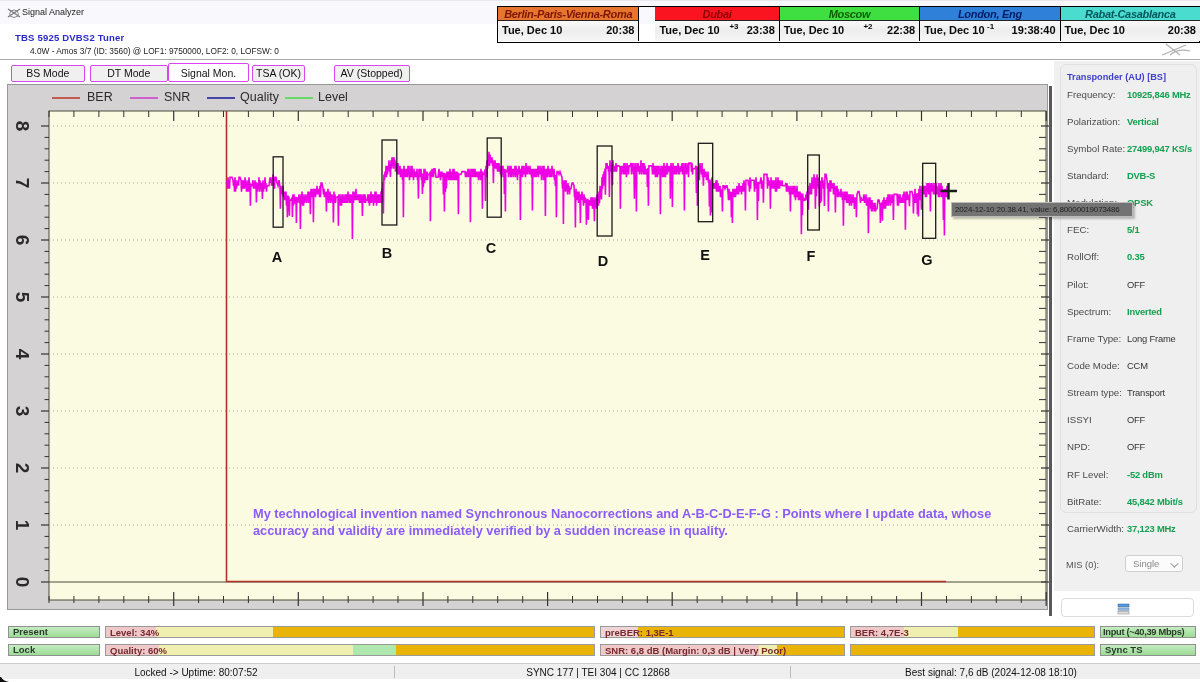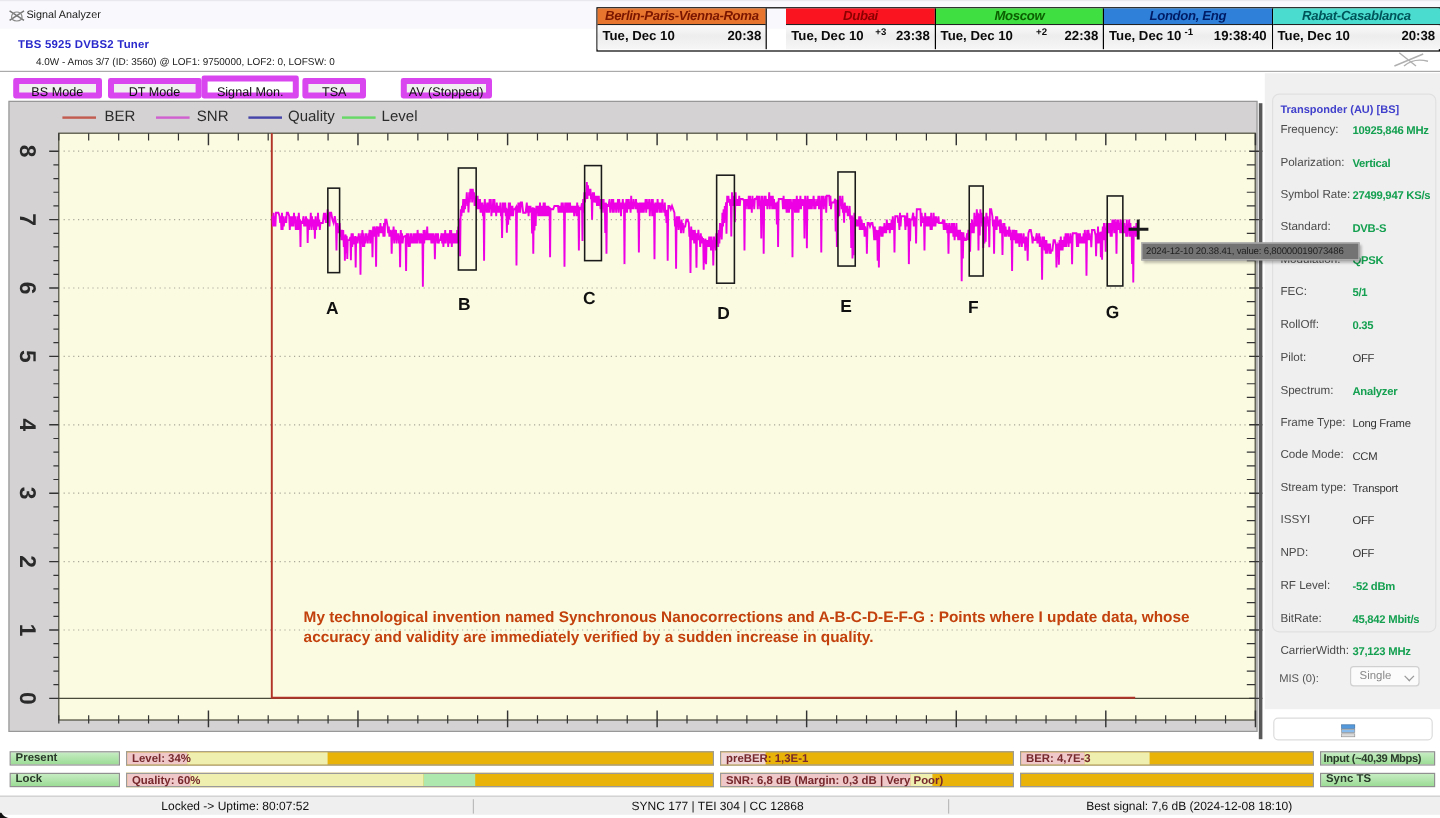--- a/index.html
+++ b/index.html
@@ -14,50 +14,50 @@
 .clkd {height:20px;background:linear-gradient(#fafafa,#ededed 45%,#f6f6f6);position:relative;font-weight:bold;font-size:11px;color:#0a0a0a;}
 .cd {position:absolute;left:4px;top:3px;}
 .ct {position:absolute;right:4px;top:3px;}
 .off {position:absolute;left:60%;top:1px;font-size:8px;}
 .clk3 .off {left:48%;}
 
 #tuner {position:absolute;left:15px;top:32px;font-size:9.5px;font-weight:bold;color:#2929cc;letter-spacing:0.2px;}
 #tunersub {position:absolute;left:30px;top:46px;font-size:8.3px;color:#222;}
 #hline {position:absolute;left:0;top:59px;width:1200px;height:1px;background:#aaa;}
 
-.tab {position:absolute;top:65px;height:17px;background:#f0f0f0;border:5px solid #d946ef;border-radius:2px;font-size:10.5px;text-align:center;line-height:15px;color:#111;}
+.tab {position:absolute;top:65px;height:17px;background:#f0f0f0;border:1px solid #d946ef;border-radius:2px;font-size:10.5px;text-align:center;line-height:15px;color:#111;}
 .tab.active {top:63px;height:19px;background:#fff;line-height:18px;}
 
 #panel {position:absolute;left:7px;top:84px;width:1041px;height:526px;background:#d4d2d2;border:1px solid #989898;}
 .legline {position:absolute;top:97px;height:2px;width:28px;}
 .legtxt {position:absolute;top:90px;font-size:12.5px;color:#2b2b2b;}
 .ylab {position:absolute;width:18px;height:18px;font-size:19px;font-weight:bold;color:#2a2a2a;transform:rotate(90deg);text-align:center;line-height:18px;}
 #splitter {position:absolute;left:1049px;top:86px;width:3px;height:530px;background:#595959;}
 
 #sidebar {position:absolute;left:1054px;top:61px;width:146px;height:530px;background:#f0f0f0;}
-#sidepanel {position:absolute;left:6px;top:17px;width:137px;height:449px;background:#efefef;border:1px solid #e0e0e0;border-radius:6px;padding-left:16px;}
+#sidepanel {position:absolute;left:6px;top:3px;width:137px;height:449px;background:#efefef;border:1px solid #e0e0e0;border-radius:6px;padding-left:16px;}
 #sptitle {position:absolute;left:6px;top:7px;font-size:9.2px;font-weight:bold;color:#4040cc;}
 .srow {position:absolute;left:6px;width:136px;height:14px;font-size:9.7px;white-space:nowrap;}
 .slab {position:absolute;left:0;color:#4a4a4a;}
 .sval {position:absolute;left:60px;font-weight:bold;letter-spacing:-0.2px;font-size:9.4px;}
 .sval.g {color:#14a050;}
 .sval.k {color:#333;font-weight:normal;}
 #misrow {position:absolute;left:1066px;top:560px;font-size:9.3px;color:#555;}
 #misdd {position:absolute;left:1125px;top:555px;width:58px;height:17px;background:#fbfbfb;border:1px solid #d0d0d0;border-radius:3px;font-size:9.5px;color:#888;line-height:15px;padding-left:7px;}
 #misdd:after {content:"";position:absolute;right:6px;top:6px;width:5px;height:5px;border-right:1.5px solid #999;border-bottom:1.5px solid #999;transform:rotate(45deg) translateY(-2px);}
 #sbtn {position:absolute;left:1061px;top:598px;width:133px;height:19px;background:#fff;border:1px solid #dcdcdc;border-radius:4px;}
 
 .gbar {position:absolute;height:12px;background:linear-gradient(#c6ecc2,#9cdc96);border:1px solid #909090;font-size:9.5px;font-weight:bold;color:#2a3a2a;line-height:10px;padding-left:4px;white-space:nowrap;overflow:hidden;}
 .pbar {position:absolute;height:12px;background:#eab308;border:1px solid #9a9a9a;}
 .seg {position:absolute;top:0;height:10px;}
 .ptxt {position:absolute;left:4px;top:0px;font-size:9.5px;font-weight:bold;color:#76282c;line-height:11px;white-space:nowrap;}
 
 #tooltip {position:absolute;z-index:30;left:951px;top:202px;width:182px;height:15px;background:#737373;border:1px solid #bbb;box-shadow:2px 2px 2px rgba(0,0,0,0.25);font-size:8px;color:#222;line-height:13px;padding-left:3px;white-space:nowrap;letter-spacing:-0.15px;overflow:hidden;}
 
-#anno {position:absolute;left:253px;top:506px;width:760px;font-size:12.8px;font-weight:bold;color:#c2410c;line-height:16.5px;}
+#anno {position:absolute;left:253px;top:506px;width:760px;font-size:12.8px;font-weight:bold;color:#8b5cf6;line-height:16.5px;}
 
 #statusbar {position:absolute;left:0;top:663px;width:1200px;height:16px;background:#efefef;border-top:1px solid #ccc;font-size:10px;color:#111;}
 .sbtext {position:absolute;top:3px;transform:translateX(-50%);white-space:nowrap;}
 .sbsep {position:absolute;top:2px;width:1px;height:12px;background:#bbb;}
 </style></head>
 <body>
 <div id="titlebar">
 <svg class="abs" style="left:7px;top:5px;" width="14" height="14" viewBox="0 0 14 14">
 <path d="M1,3 L13,11 M1,11 L13,3" stroke="#777" stroke-width="1.2" fill="none"></path>
 <path d="M3,10 Q7,13 11,10 Q12,7 10,5 Q7,3 4,5 Q2,7 3,10 Z" fill="none" stroke="#888" stroke-width="1"></path>
@@ -359,21 +359,21 @@
       <div class="srow" style="top:186.4px;">
         <span class="slab">RollOff:</span>
         <span class="sval g">0.35</span>
       </div>
       <div class="srow" style="top:213.5px;">
         <span class="slab">Pilot:</span>
         <span class="sval k">OFF</span>
       </div>
       <div class="srow" style="top:240.7px;">
         <span class="slab">Spectrum:</span>
-        <span class="sval g">Analyzer</span>
+        <span class="sval g">Inverted</span>
       </div>
       <div class="srow" style="top:267.9px;">
         <span class="slab">Frame Type:</span>
         <span class="sval k">Long Frame</span>
       </div>
       <div class="srow" style="top:295.0px;">
         <span class="slab">Code Mode:</span>
         <span class="sval k">CCM</span>
       </div>
       <div class="srow" style="top:322.1px;">

